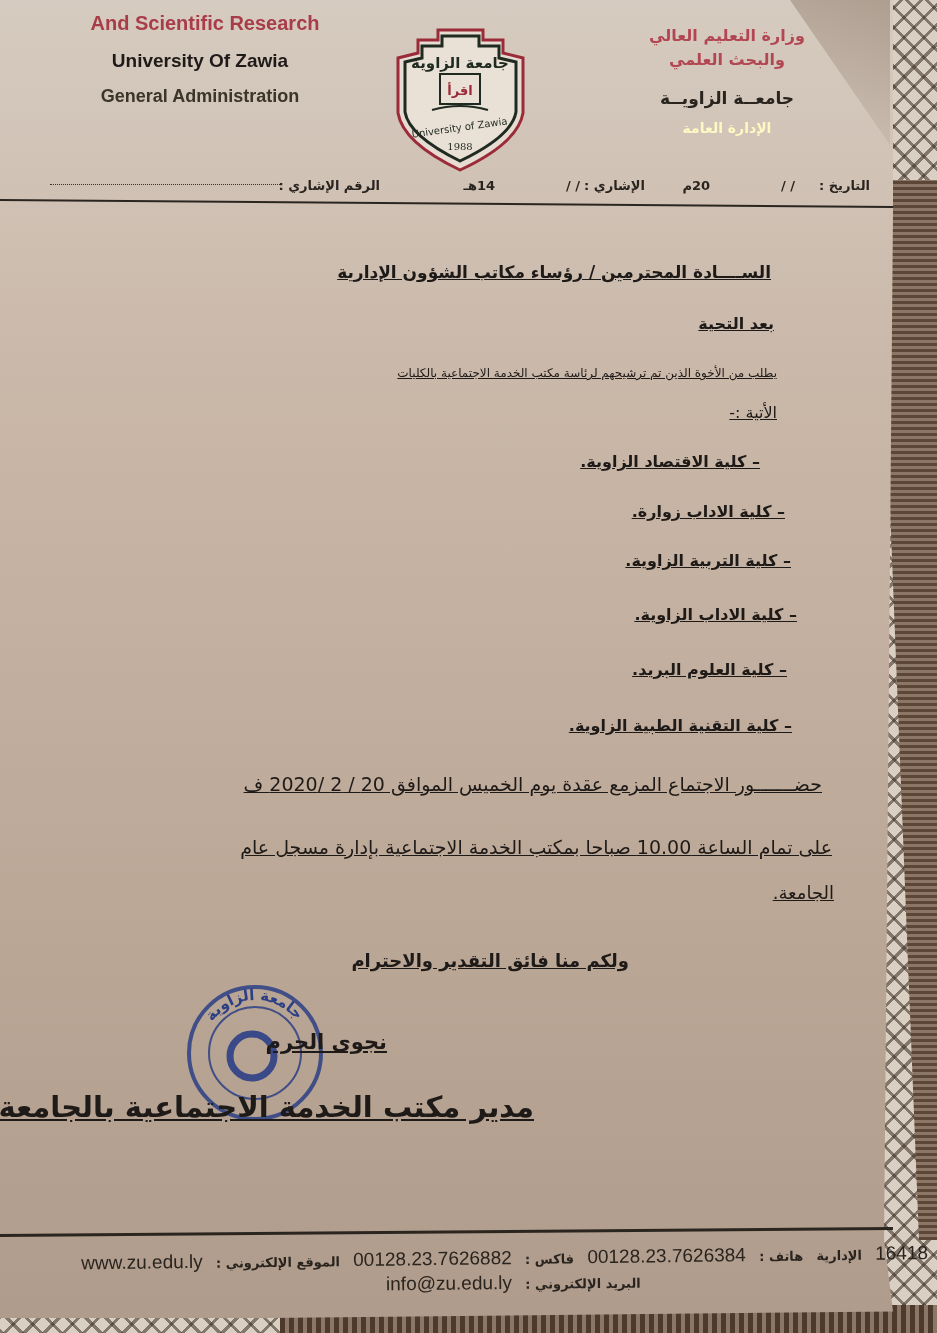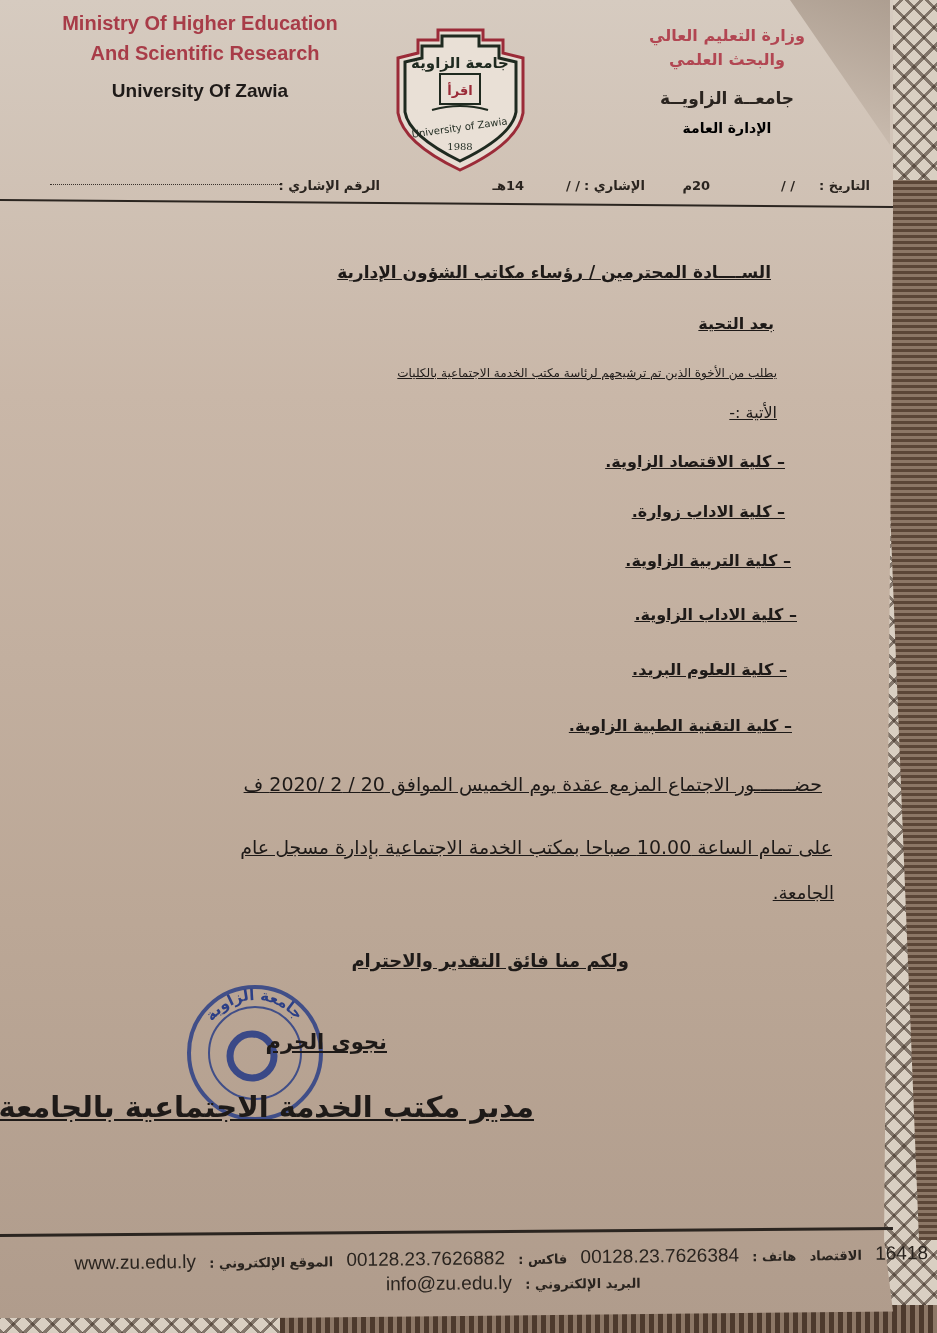--- a/index.html
+++ b/index.html
@@ -40,21 +40,21 @@
     
     .hdr-en { position:absolute; left:55px; top:8px; width:290px; text-align:center; font-family:"Liberation Sans", sans-serif; font-weight:bold; }
     .hdr-en .l1, .hdr-en .l2 { color:#a83c48; font-size:20px; line-height:30px; }
     .hdr-en .l2 { margin-left:10px; }
     .hdr-en .l3 { color:#1e1a18; font-size:19px; margin-top:12px; }
     .hdr-en .l4 { color:#3c3628; font-size:18px; margin-top:14px; }
 
     .hdr-ar { position:absolute; right:110px; top:24px; width:200px; text-align:center; direction:rtl; font-family:"DejaVu Sans", sans-serif; font-weight:bold; }
     .hdr-ar .l1, .hdr-ar .l2 { color:#b24652; font-size:16px; line-height:24px; }
     .hdr-ar .l3 { color:#2a241f; font-size:17px; margin-top:16px; letter-spacing:1px; }
-    .hdr-ar .l4 { color:#000000; font-size:14px; margin-top:12px; }
+    .hdr-ar .l4 { color:#fef9c3; font-size:14px; margin-top:12px; }
 
     .logo { position:absolute; left:388px; top:18px; width:145px; height:155px; }
 
     .ref-line { position:absolute; left:50px; top:176px; width:820px; height:22px; direction:rtl; font-weight:bold; font-size:13px; color:#2a241f; }
     .ref-line span { position:absolute; top:2px; white-space:nowrap; }
     .ref-dots { position:absolute; left:0; top:8px; width:232px; border-bottom:1px dotted #3a322c; }
     .hdr-rule { position:absolute; left:0; top:199px; width:893px; height:2px; background:#2b2520; transform:rotate(0.45deg); transform-origin:left; }
 
     
     .ar { direction:rtl; font-family:"DejaVu Sans", sans-serif; color:#1e1a18; position:absolute; white-space:nowrap; font-weight:bold;text-decoration:underline; }
@@ -83,23 +83,23 @@
 <body>
 
 <div class="cloth"></div>
 <div class="cloth-dark"></div>
 <div class="cloth-bottom"></div>
 
 <div class="paper"></div>
 <div class="paper-fold"></div>
 
 <div class="hdr-en">
-  <div class="l1">Ministry Of Higher Education</div>
   <div class="l2">And Scientific Research</div>
   <div class="l3">University Of Zawia</div>
+  <div class="l4">General Administration</div>
 </div>
 
 <svg class="logo" viewBox="0 0 145 155">
   <path d="M30 22 L50 22 L50 12 L95 12 L95 22 L115 22 L115 35 L135 40 L135 95 Q130 125 72 152 Q15 125 10 95 L10 40 L30 35 Z" fill="#e6dcd2" stroke="#9b2b38" stroke-width="3"></path>
   <path d="M34 28 L54 28 L54 18 L91 18 L91 28 L111 28 L111 40 L128 44 L128 94 Q124 118 72 143 Q21 118 17 94 L17 44 L34 40 Z" fill="#e9e0d6" stroke="#1f2a20" stroke-width="3"></path>
   <text x="72" y="50" text-anchor="middle" font-size="15" font-weight="bold" fill="#1f2a20" font-family="DejaVu Sans, sans-serif">جامعة الزاوية</text>
   <rect x="52" y="56" width="40" height="30" fill="none" stroke="#1f2a20" stroke-width="2"></rect>
   <text x="72" y="77" text-anchor="middle" font-size="13" font-weight="bold" fill="#9b2b38" font-family="DejaVu Sans, sans-serif">اقرأ</text>
   <path d="M44 92 Q72 84 100 92" fill="none" stroke="#1f2a20" stroke-width="2"></path>
   <text x="72" y="113" text-anchor="middle" font-size="10" fill="#1f2a20" font-family="DejaVu Sans, sans-serif" transform="rotate(-8 72 113)">University of Zawia</text>
@@ -112,32 +112,32 @@
   <div class="l3">جامعــة الزاويــة</div>
   <div class="l4">الإدارة العامة</div>
 </div>
 
 <div class="ref-line">
   <span style="right:0">التاريخ :</span>
   <span style="right:75px">/     /</span>
   <span style="right:160px">20م</span>
   <span style="right:225px">الإشاري :</span>
   <span style="right:290px">/     /</span>
-  <span style="right:346px">14هـ</span>
+  <span style="right:375px">14هـ</span>
   <span style="right:490px">الرقم الإشاري :</span>
   <div class="ref-dots"></div>
 </div>
 <div class="hdr-rule"></div>
 
 <div class="ar salute">الســــادة المحترمين / رؤساء مكاتب الشؤون الإدارية</div>
 <div class="ar greet">بعد التحية</div>
 <div class="ar req1">يطلب من الأخوة الذين تم ترشيحهم لرئاسة مكتب الخدمة الاجتماعية بالكليات</div>
 <div class="ar req2">الأتية :-</div>
 
-<div class="ar fac" style="right:152px; top:452px;">– كلية الاقتصاد الزاوية.</div>
+<div class="ar fac" style="right:177px; top:452px;">– كلية الاقتصاد الزاوية.</div>
 <div class="ar fac" style="right:152px; top:502px;">– كلية الاداب زوارة.</div>
 <div class="ar fac" style="right:146px; top:551px;">– كلية التربية الزاوية.</div>
 <div class="ar fac" style="right:140px; top:605px;">– كلية الاداب الزاوية.</div>
 <div class="ar fac" style="right:150px; top:660px;">– كلية العلوم البريد.</div>
 <div class="ar fac" style="right:145px; top:716px;">– كلية التقنية الطبية الزاوية.</div>
 
 <div class="ar meeting1">حضـــــــور الاجتماع المزمع عقدة يوم الخميس الموافق 20 / 2 /2020 ف</div>
 <div class="ar meeting2">على تمام الساعة 10.00 صباحا بمكتب الخدمة الاجتماعية بإدارة مسجل عام</div>
 <div class="ar meeting3">الجامعة.</div>
 
@@ -154,21 +154,21 @@
     <textPath href="#stamparc" startOffset="20%">جامعة الزاوية</textPath>
   </text>
 </svg>
 
 <div class="ar signer">نجوى الحرم</div>
 <div class="ar signer-title">مدير مكتب الخدمة الاجتماعية بالجامعة</div>
 
 <div class="ftr-rule"></div>
 <div class="ftr1">
   <span>16418</span>
-  <span class="lbl">الاقتصاد</span>
+  <span class="lbl">الإدارية</span>
   <span class="lbl">هاتف :</span>
   <span>00128.23.7626384</span>
   <span class="lbl">فاكس :</span>
   <span>00128.23.7626882</span>
   <span class="lbl">الموقع الإلكتروني :</span>
   <span>www.zu.edu.ly</span>
 </div>
 <div class="ftr2">
   <span class="lbl">البريد الإلكتروني :</span>
   <span>info@zu.edu.ly</span>

